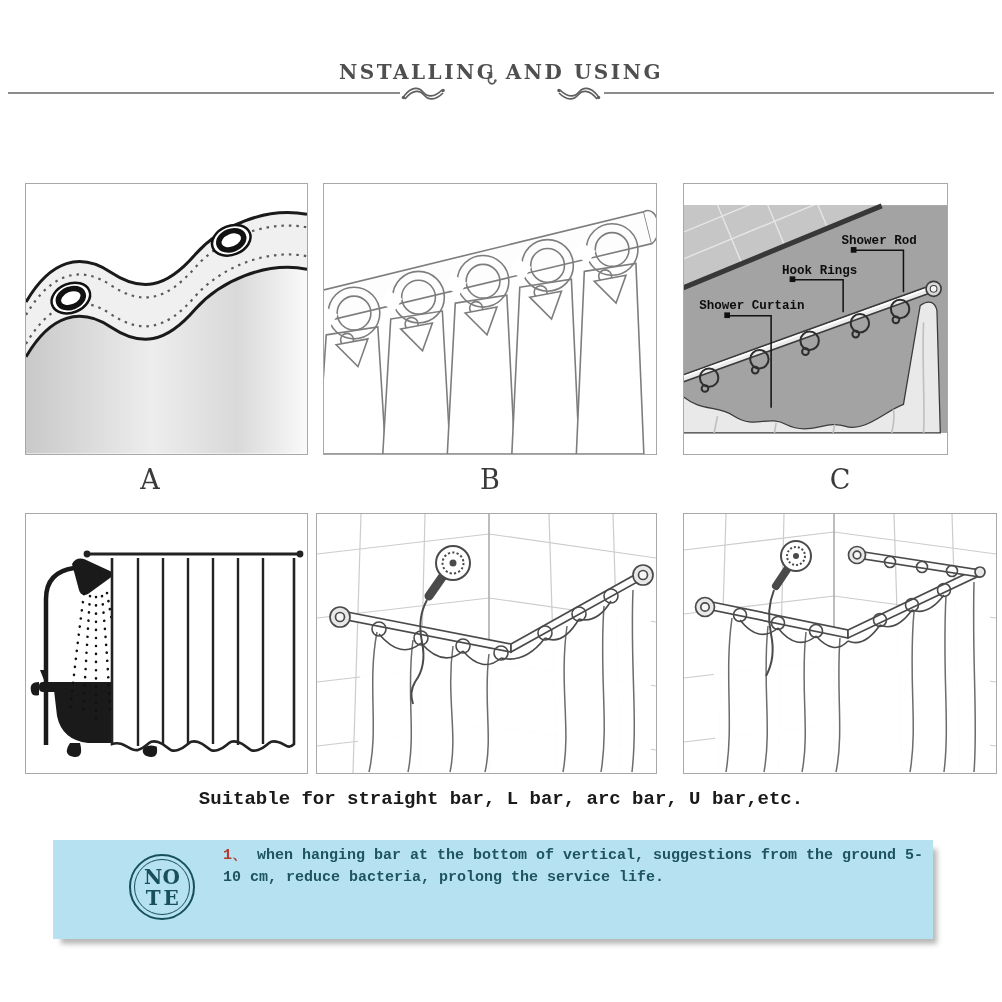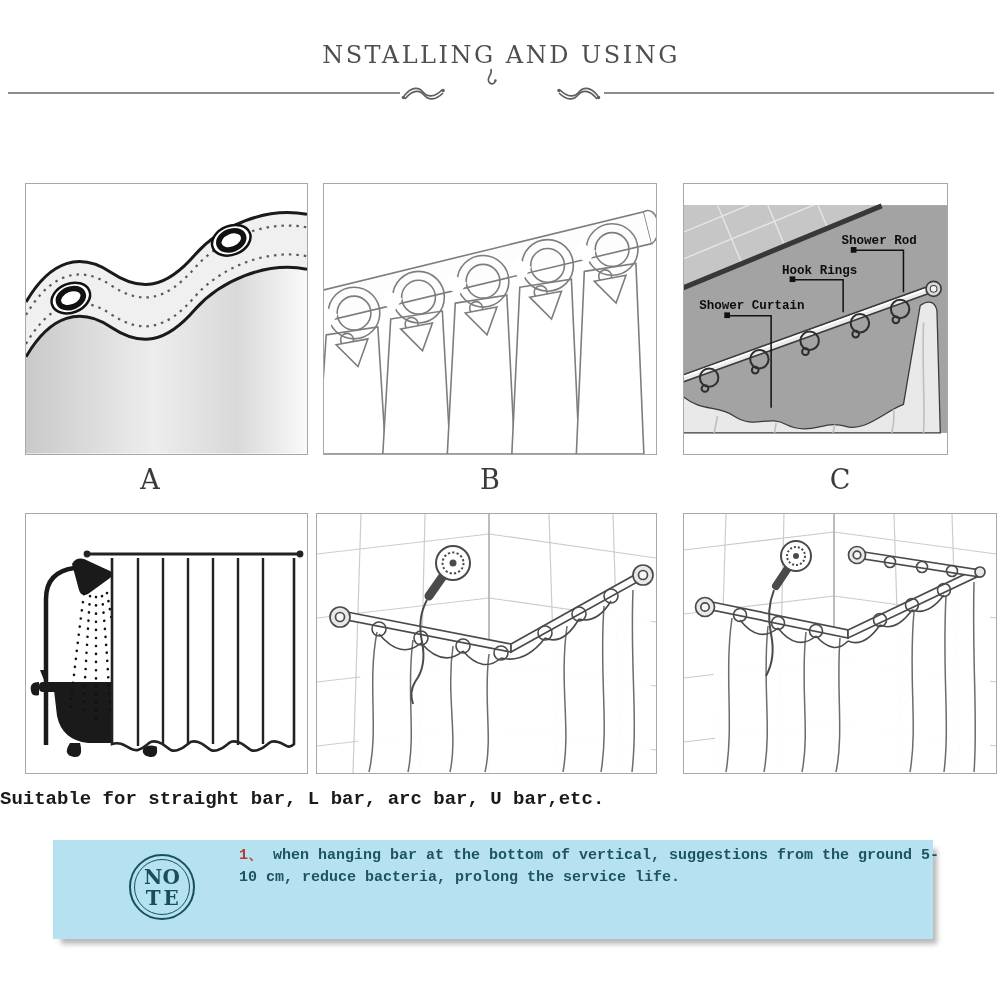--- a/index.html
+++ b/index.html
@@ -1,21 +1,21 @@
 <!DOCTYPE html>
 <html style="--title-color: #4f4f4f; --note-bg: #b5e1f1; --note-text: #1d5460; --note-num: #b23b32; --emblem-color: #17505a;"><head>
 <meta charset="utf-8">
 <style>
   html,body{margin:0;padding:0;background:#fff;}
   .canvas{position:relative;width:1002px;height:1002px;background:#fff;overflow:hidden;
           font-family:"Liberation Sans",sans-serif;}
 
   
-  .title{position:absolute;top:41px;left:0;width:100%;text-align:center;
-         font-family:"DejaVu Serif",serif;font-weight:normal;font-size:24px;
+  .title{position:absolute;top:60px;left:0;width:100%;text-align:center;
+         font-family:"DejaVu Serif",serif;font-weight:bold;font-size:20px;
          letter-spacing:2.5px;color:var(--title-color,#4f4f4f);}
   .divider-line{position:absolute;top:92px;height:0;border-top:2px solid #8c8c8c;}
   .dl-left{left:8px;width:392px;}
   .dl-right{left:604px;width:390px;}
   .orn{position:absolute;top:82px;width:46px;height:22px;}
   .orn1{left:400px;}
   .orn2{left:556px;transform:scaleX(-1);}
   .flourish{position:absolute;top:68px;left:483px;width:16px;height:22px;}
 
   
@@ -30,39 +30,39 @@
 
   .rowlabel{position:absolute;top:464px;height:34px;text-align:center;
             font-family:"DejaVu Serif",serif;font-size:27px;color:#3a3a3a;}
   .rlA{left:25px;width:250px;}
   .rlB{left:323px;width:334px;}
   .rlC{left:683px;width:314px;}
 
   .svgtext{font-family:"Liberation Mono",monospace;font-weight:bold;}
 
   
-  .caption{position:absolute;top:788px;left:0;width:100%;
+  .caption{position:absolute;top:788px;left:0;width:100%;text-align:center;
            font-family:"Liberation Mono",monospace;font-weight:bold;font-size:19px;
            color:#1a1a1a;letter-spacing:0;}
 
   
   .note{position:absolute;left:53px;top:840px;width:880px;height:99px;
         background:var(--note-bg,#b5e1f1);
         box-shadow:6px 7px 5px -2px rgba(125,125,125,.55);}
   .emblem{position:absolute;left:76px;top:14px;width:66px;height:66px;border-radius:50%;
           border:2px solid var(--emblem-color,#17505a);box-sizing:border-box;}
   .emblem-inner{position:absolute;left:3px;top:3px;right:3px;bottom:3px;border-radius:50%;
           border:1.5px solid var(--emblem-color,#17505a);
           display:grid;grid-template-columns:1fr 1fr;grid-template-rows:1fr 1fr;
           align-items:center;justify-items:center;padding:6px 9px;box-sizing:border-box;
           font-family:"DejaVu Serif",serif;font-weight:bold;font-size:20px;line-height:1;
           color:var(--emblem-color,#17505a);}
   .note-text{position:absolute;left:170px;top:5px;width:706px;
              font-family:"Liberation Mono",monospace;font-weight:bold;font-size:15px;
-             line-height:22px;color:var(--note-text,#1d5460);margin-left:16px;}
+             line-height:22px;color:var(--note-text,#1d5460);}
   .note-text p{margin:0;}
   .note-num{color:var(--note-num,#b23b32);margin-right:10px;}
 </style>
 </head>
 <body>
 
 <div class="canvas">
 
   <div class="title">NSTALLING AND USING</div>
   <svg class="flourish" viewBox="0 0 16 22">

